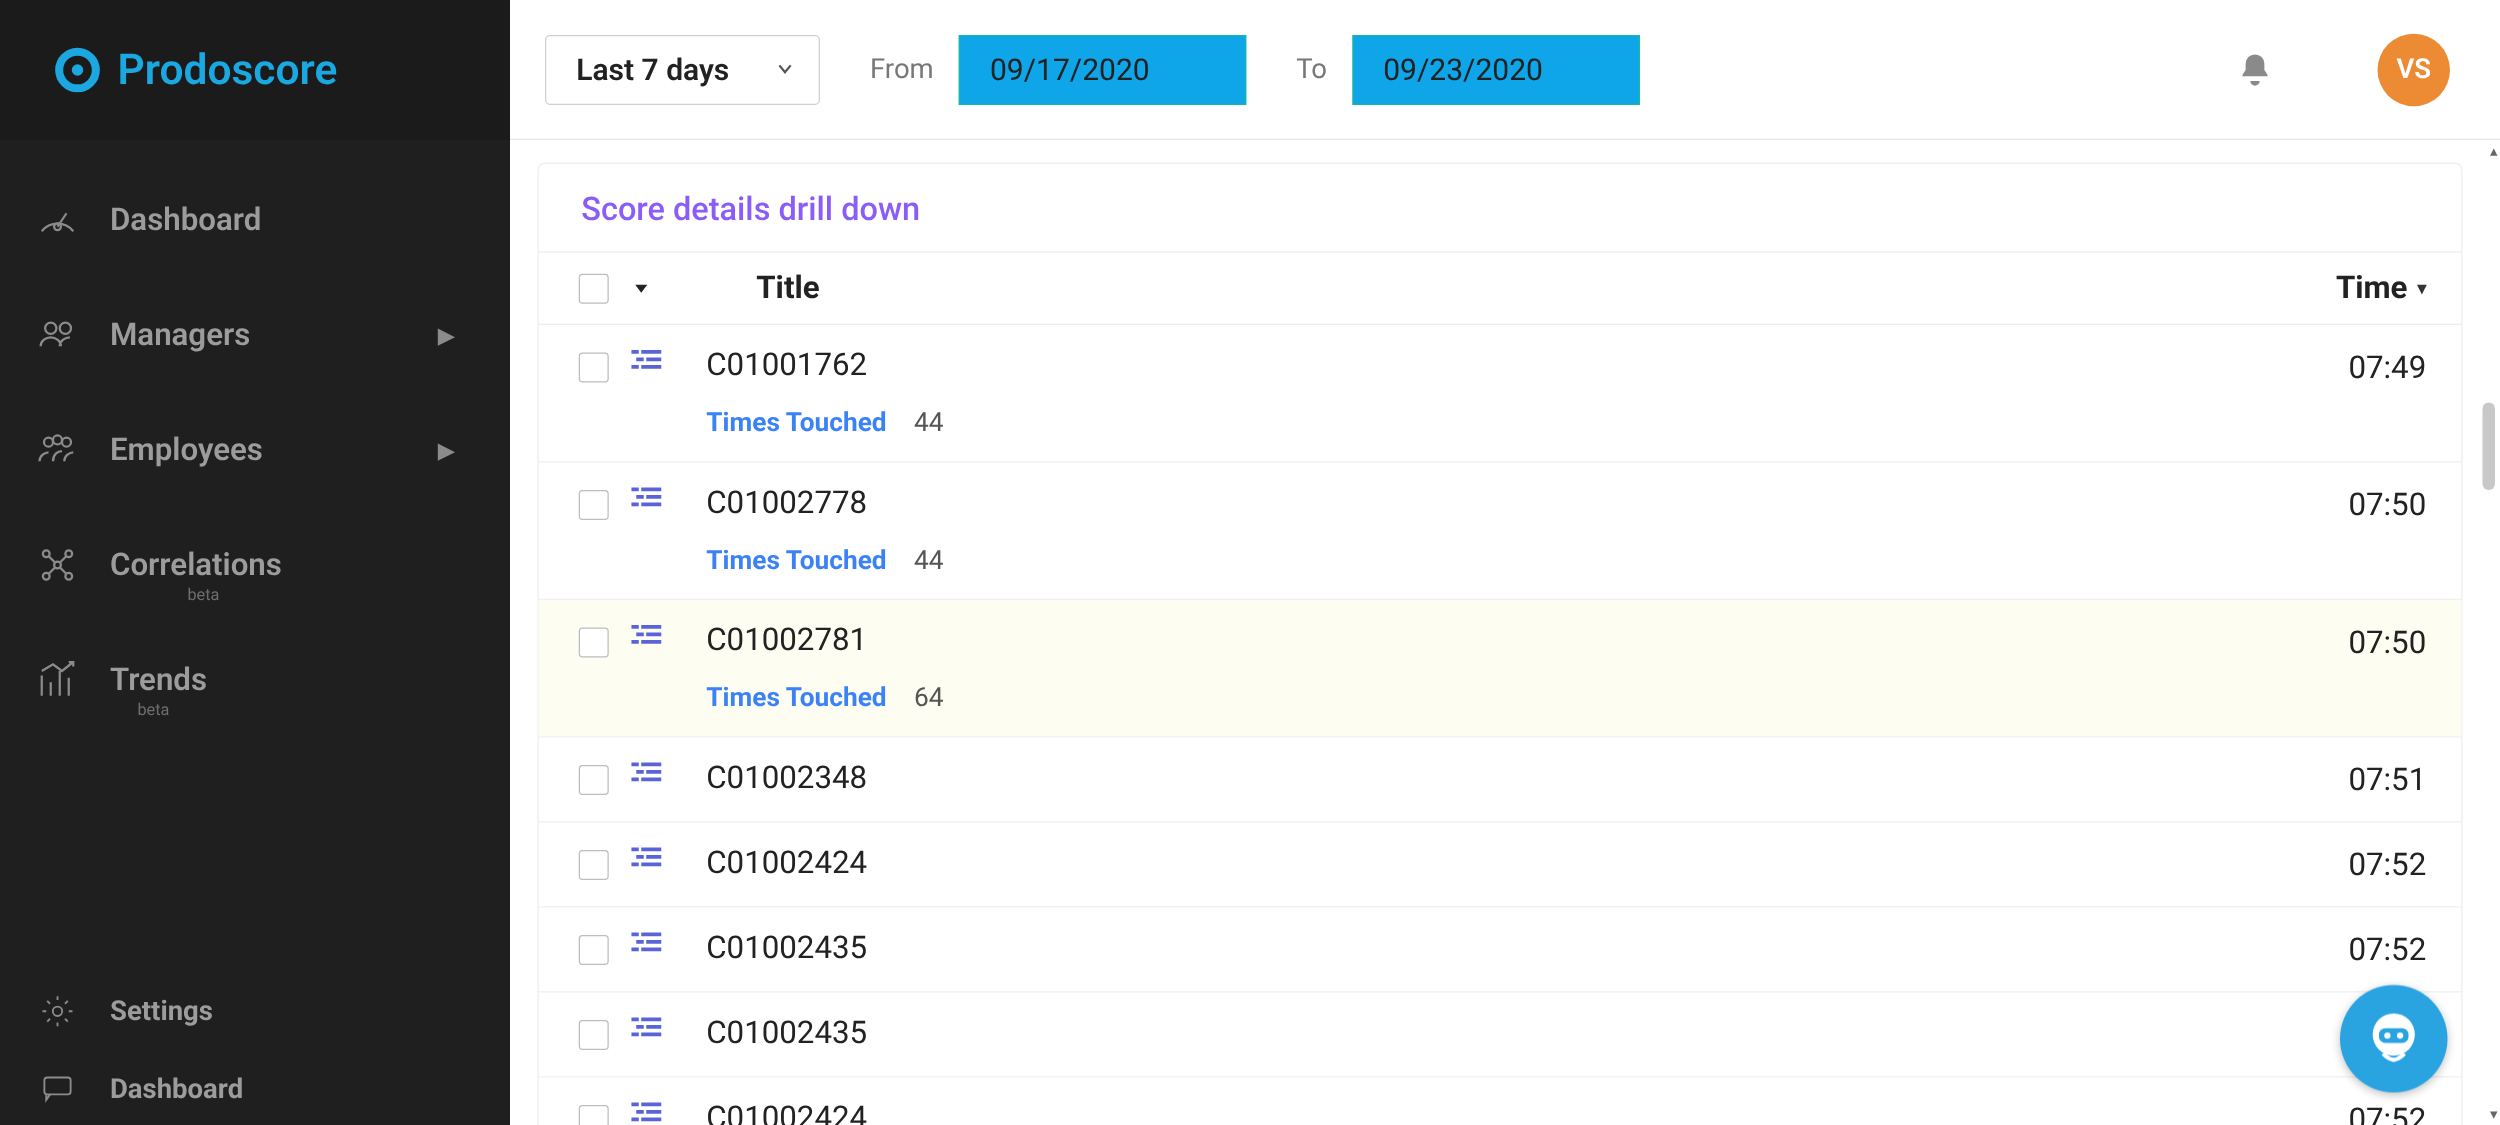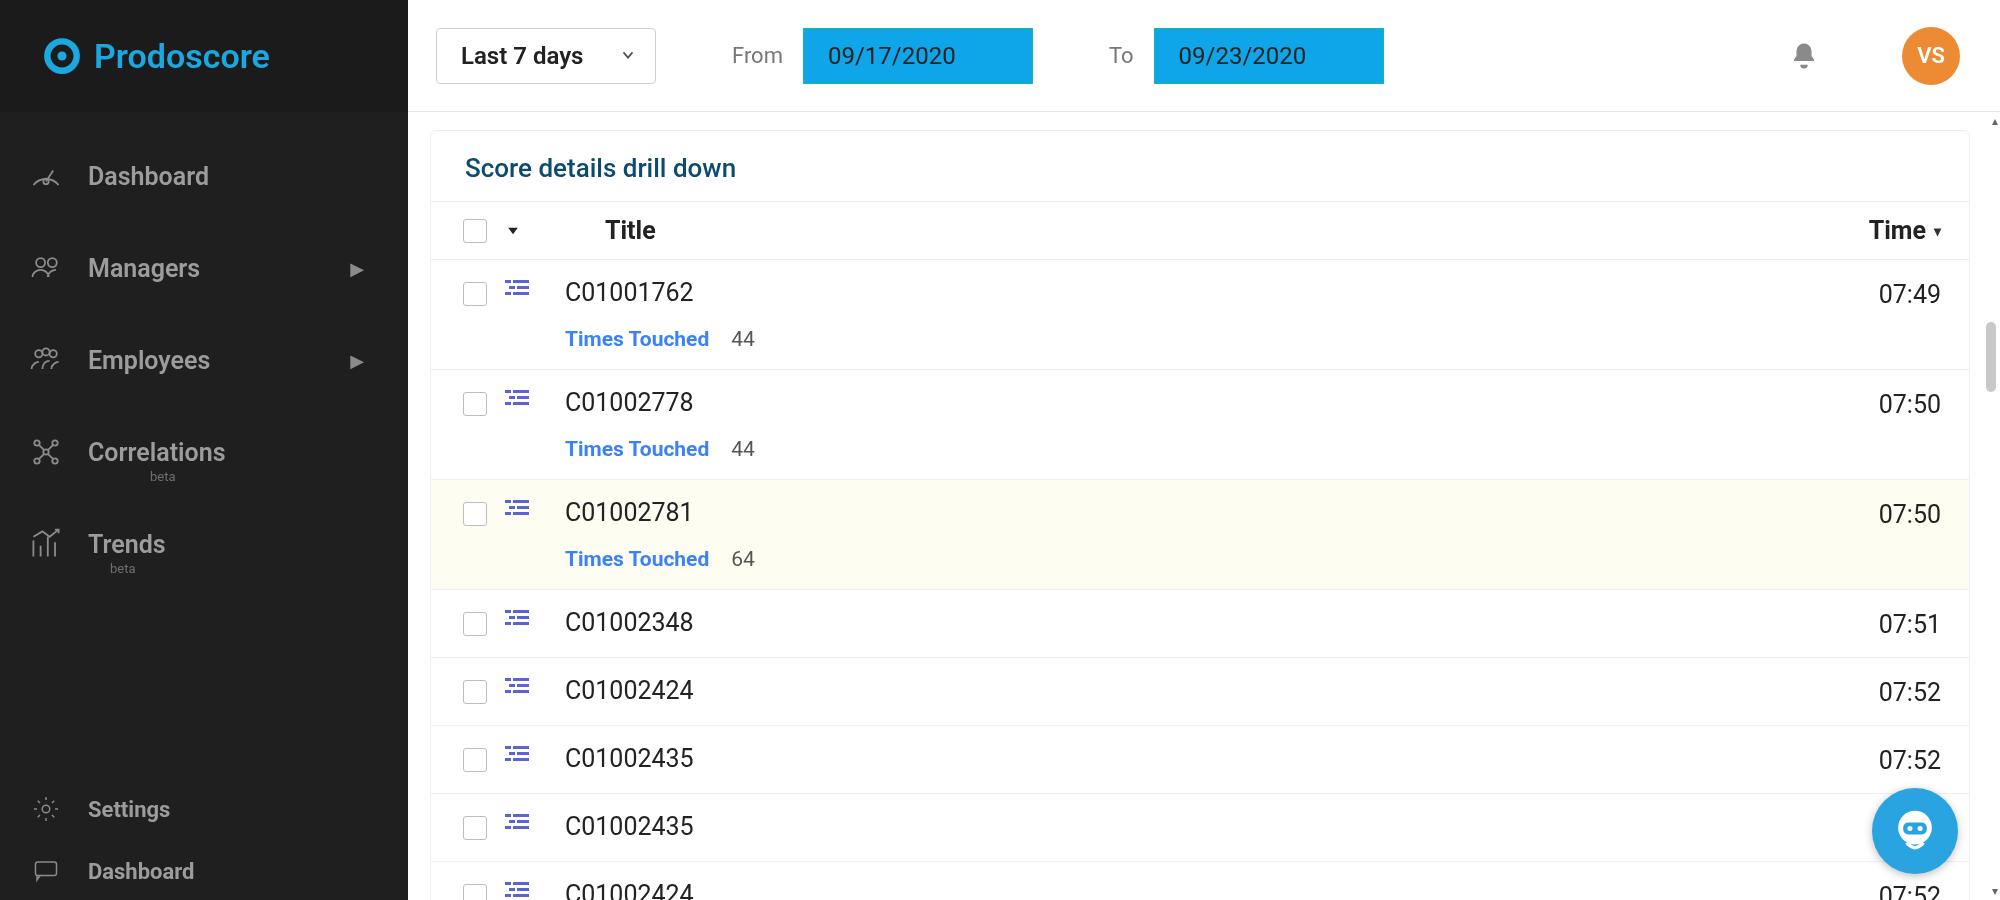--- a/index.html
+++ b/index.html
@@ -88,21 +88,21 @@
     padding: 0 50px 0 24px;
     font-size: 24px;
     font-weight: 600;
     display:flex;align-items:center;
     position:relative;
     min-width: 220px;
     background:#fff;
   }
   .range-select .chev { position:absolute; right:18px; color:#555; }
   .date-group { display:flex; align-items:center; gap: 20px; }
-  .date-label { font-size: 22px; color:#777;margin-left:36px; }
+  .date-label { font-size: 22px; color:#777; }
   .date-input {
     height:56px; border:1px solid #14b8a6; border-radius:0;
     padding: 0 24px; font-size:24px; min-width: 230px; display:flex;align-items:center;
     background:#0ea5e9;
   }
   .topbar .spacer { flex:1; }
   .bell { width:36px;height:36px; color:#8a8a8a; cursor:pointer; display:flex;align-items:center;justify-content:center; }
   .avatar {
     width:58px;height:58px;border-radius:50%;
     background:#ec8b33;color:#fff;display:flex;align-items:center;justify-content:center;
@@ -116,21 +116,21 @@
     position: relative;
   }
   .panel {
     background:#fff;
     border:1px solid #eee;
     border-radius:6px;
     min-height: 780px;
   }
   .panel-title {
     padding: 22px 0 18px 34px;
-    font-size: 26px; font-weight:500; color:#0c4a6e;
+    font-size: 26px; font-weight:500; color:#8b5cf6;
   }
   .thead {
     display:flex; align-items:center;
     border-top:1px solid #eee;
     border-bottom:1px solid #eee;
     padding: 14px 28px 14px 14px;
   }
   .col-check { width:60px; display:flex; justify-content:center; }
   .chk {
     width:24px;height:24px;border:1.5px solid #bdbdbd;border-radius:3px;background:#fff;display:inline-block;

